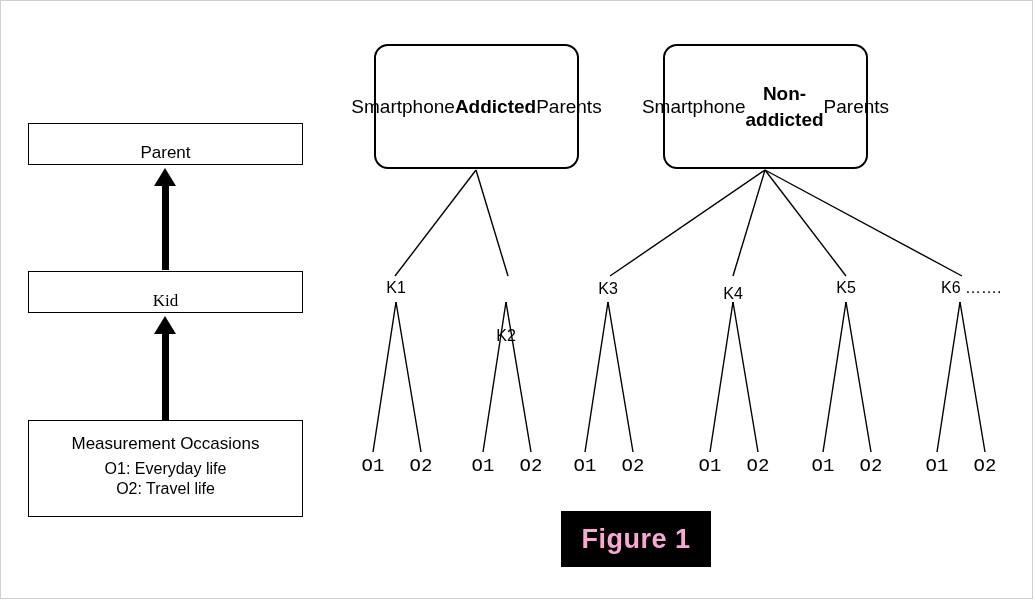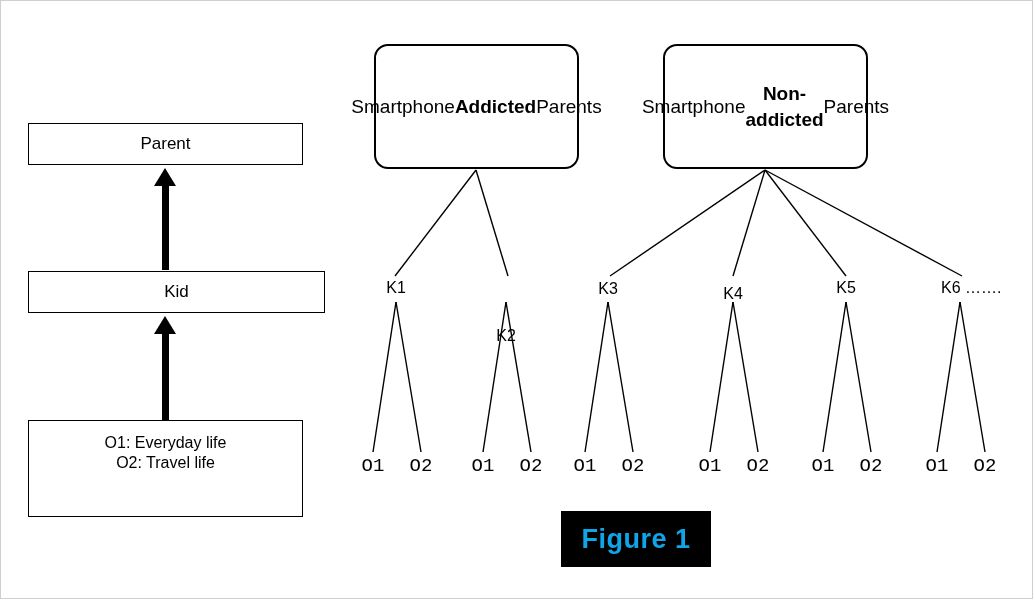--- a/index.html
+++ b/index.html
@@ -29,42 +29,43 @@
   }
   
   .lvl-box {
     position: absolute;
     box-sizing: border-box;
     border: 1px solid #000000;
     background: #ffffff;
     display: flex;
     flex-direction: column;
     align-items: center;
-    justify-content: center;
+    justify-content: flex-end;
     text-align: center;
   }
   .lvl-title {
     font-size: 17px;
     line-height: 22px;
   }
   .lvl-sub {
     font-size: 16px;
     line-height: 20px;
   }
   #box-parent {
     left: 28px;
     top: 123px;
     width: 275px;
     height: 42px;
   }
   #box-kid {
     left: 28px;
     top: 271px;
-    width: 297px;
+    width: 275px;
     height: 42px;
+    font-family: Liberation Serif, serif;
   }
   #box-measure {
     left: 28px;
     top: 420px;
     width: 275px;
     height: 97px;
     justify-content: flex-start;
     padding-top: 12px;
   }
   #box-measure .lvl-title {
@@ -138,21 +139,21 @@
     pointer-events: none;
   }
   
   #figure-caption {
     position: absolute;
     left: 561px;
     top: 511px;
     width: 150px;
     height: 56px;
     background: #000000;
-    color: #0ea5e9;
+    color: #f9a8d4;
     font-size: 27px;
     font-weight: bold;
     display: flex;
     align-items: center;
     justify-content: center;
     letter-spacing: 0.5px;
   }
 </style>
 </head>
 <body>
@@ -163,20 +164,21 @@
 
   <div class="lvl-box" id="box-parent">
     <div class="lvl-title">Parent</div>
   </div>
 
   <div class="lvl-box" id="box-kid">
     <div class="lvl-title">Kid</div>
   </div>
 
   <div class="lvl-box" id="box-measure">
+    <div class="lvl-title">Measurement Occasions</div>
     <div class="lvl-sub">O1: Everyday life</div>
     <div class="lvl-sub">O2: Travel life</div>
   </div>
 
   <div class="arrow-shaft" style="left:162px; top:185px; height:85px;"></div>
   <div class="arrow-head" style="left:154px; top:168px;"></div>
 
   <div class="arrow-shaft" style="left:162px; top:333px; height:87px;"></div>
   <div class="arrow-head" style="left:154px; top:316px;"></div>
 

